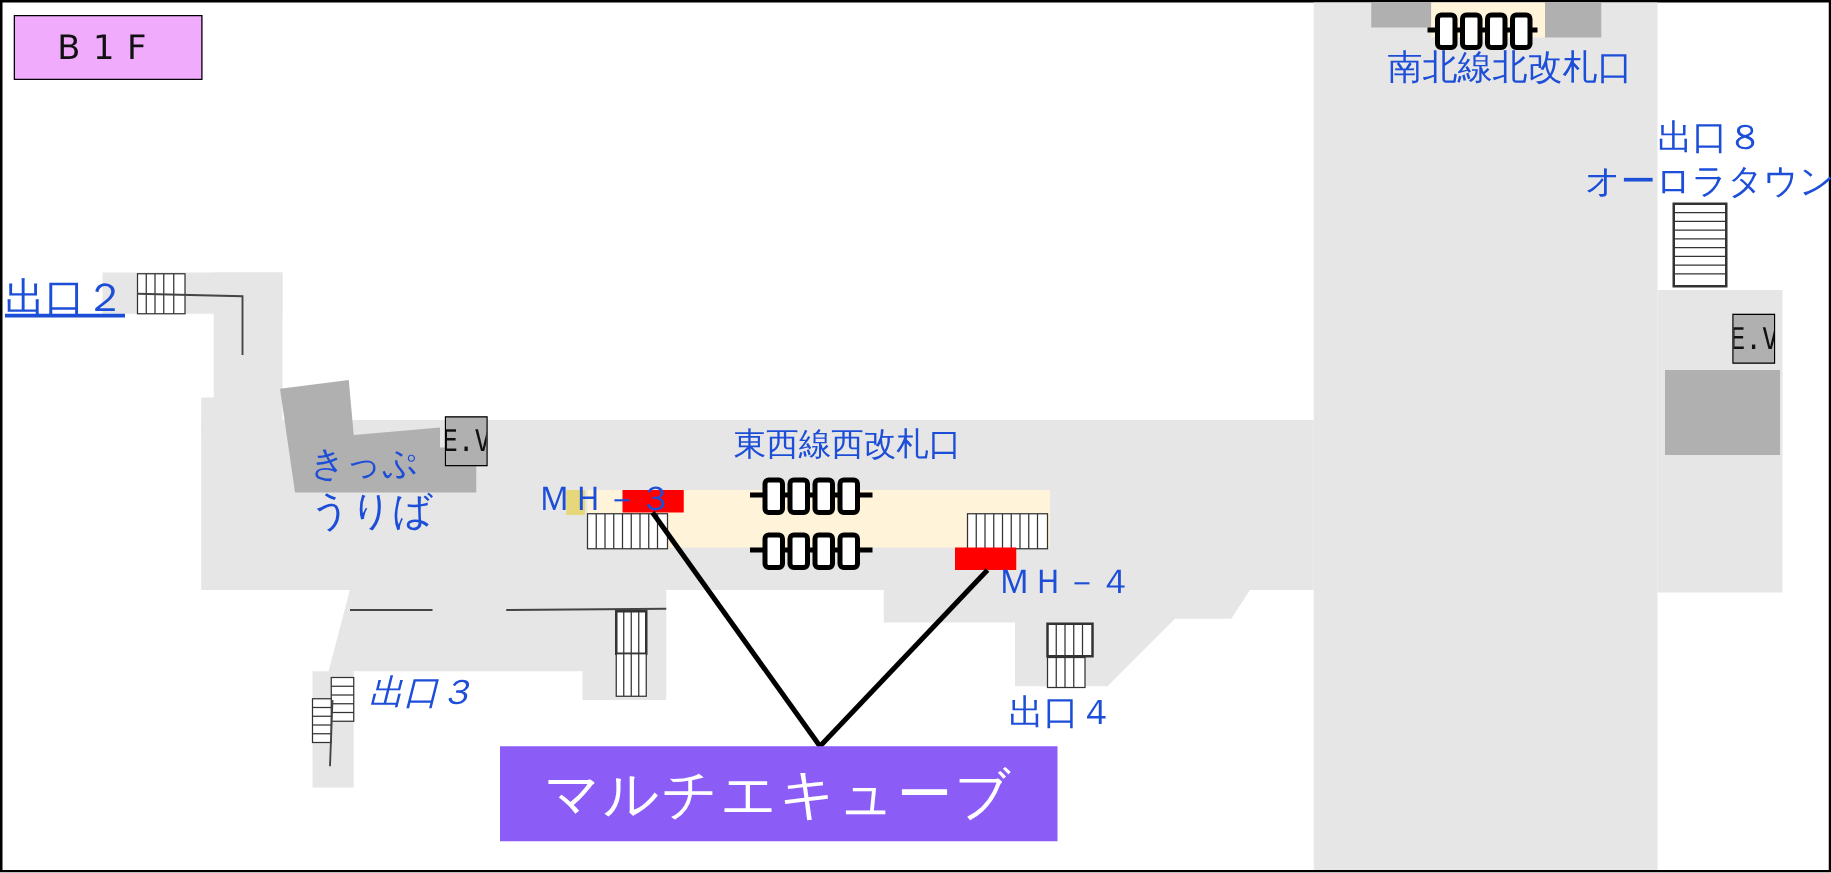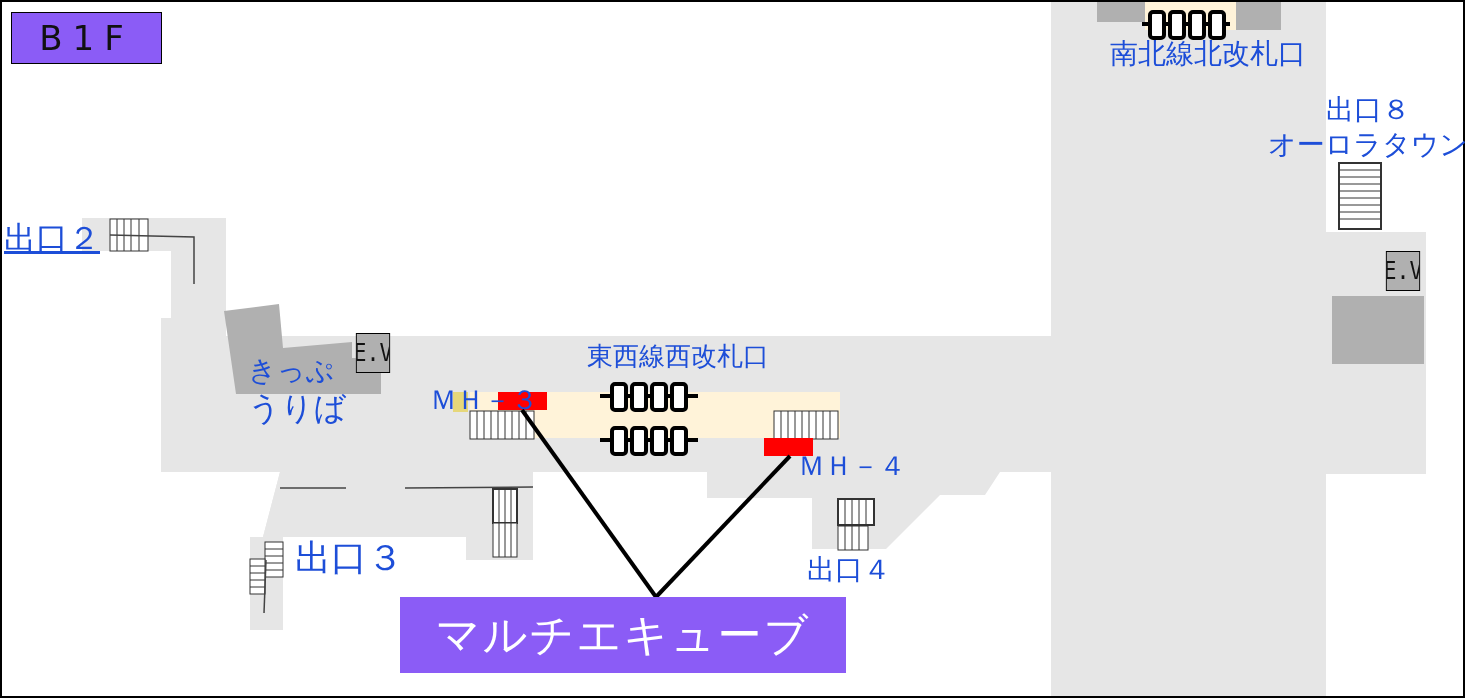--- a/index.html
+++ b/index.html
@@ -1,20 +1,20 @@
 <!DOCTYPE html>
 <html><head>
   <meta charset="utf-8">
   <style>
     html, body { margin: 0; padding: 0; background: #ffffff; }
     body { width: 1465px; height: 698px; overflow: hidden; position: relative; font-family: "DejaVu Sans", "Liberation Sans", sans-serif; }
     .frame { position: absolute; left: 0; top: 0; width: 1461px; height: 694px; border: 2px solid #000; background: #fff; }
     svg.map { position: absolute; left: 0; top: 0; }
     .lbl { position: absolute; color: #1d4ed8; white-space: nowrap; line-height: 1; font-family: "DejaVu Sans", sans-serif; }
-    .floor-box { position: absolute; left: 11px; top: 12px; width: 149px; height: 50px; border: 1.5px solid #000; background: #8b5cf6; display: flex; align-items: center; justify-content: center; font-size: 34px; letter-spacing: 10px; color: #111; }
+    .floor-box { position: absolute; left: 11px; top: 12px; width: 149px; height: 50px; border: 1.5px solid #000; background: #f0abfc; display: flex; align-items: center; justify-content: center; font-size: 27px; letter-spacing: 10px; color: #111; }
     .callout { position: absolute; left: 400px; top: 597px; width: 446px; height: 76px; background: #8b5cf6; color: #fff; display: flex; align-items: center; justify-content: center; font-size: 44px; letter-spacing: 2px; }
     .ev { position: absolute; width: 38px; height: 40px; background: #b0b0b0; border: 1.5px solid #000; box-sizing: border-box; font-family: "DejaVu Sans Mono", monospace; font-size: 24px; color: #111; display: flex; align-items: center; justify-content: center; overflow: hidden; transform: scaleX(0.9); }
   </style>
 </head>
 <body>
 
 <div class="frame"></div>
 
 <svg class="map" width="1465" height="698" viewBox="0 0 1465 698">
 
@@ -155,21 +155,21 @@
     </g>
   </g>
 </svg>
 
 <div class="floor-box">B1F</div>
 
 <div class="lbl" style="left:1110px; top:40px; font-size:28px;">南北線北改札口</div>
 <div class="lbl" style="left:554px; top:343px; font-size:26px;margin-left:33px;">東西線西改札口</div>
 
 <div class="lbl" style="left:4px; top:222px; font-size:32px;text-decoration:underline;">出口２</div>
-<div class="lbl" style="left:295px; top:540px; font-size:36px;">出口３</div>
+<div class="lbl" style="left:295px; top:540px; font-size:28px;font-style:italic;">出口３</div>
 <div class="lbl" style="left:807px; top:556px; font-size:28px;text-align:right;">出口４</div>
 <div class="lbl" style="left:1326px; top:96px; font-size:28px;">出口８</div>
 <div class="lbl" style="left:1268px; top:131px; font-size:28px;">オーロラタウン</div>
 
 <div class="lbl" style="left:248px; top:357px; font-size:28px;">きっぷ</div>
 <div class="lbl" style="left:248px; top:392px; font-size:32px;">うりば</div>
 
 <div class="ev" style="left:354px; top:333px;">E.V</div>
 <div class="ev" style="left:1384px; top:251px;">E.V</div>
 

